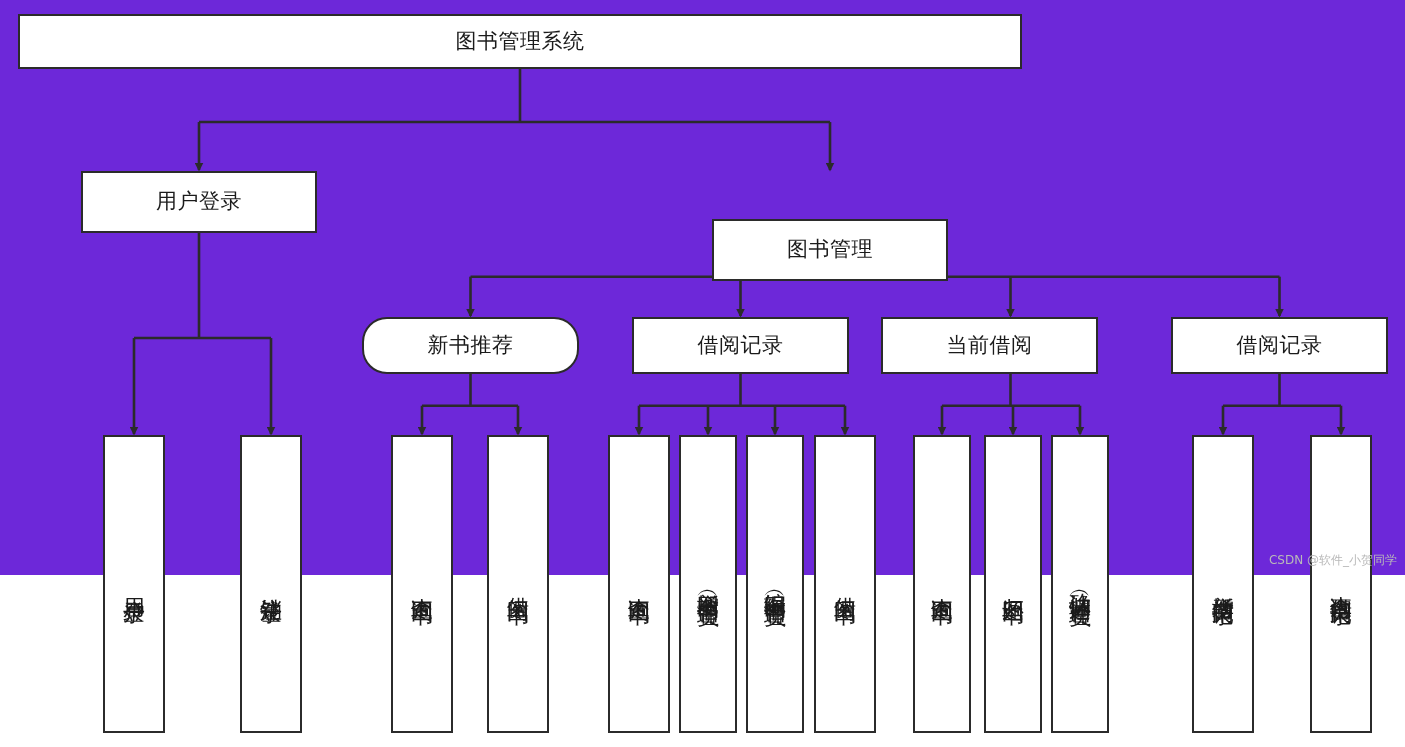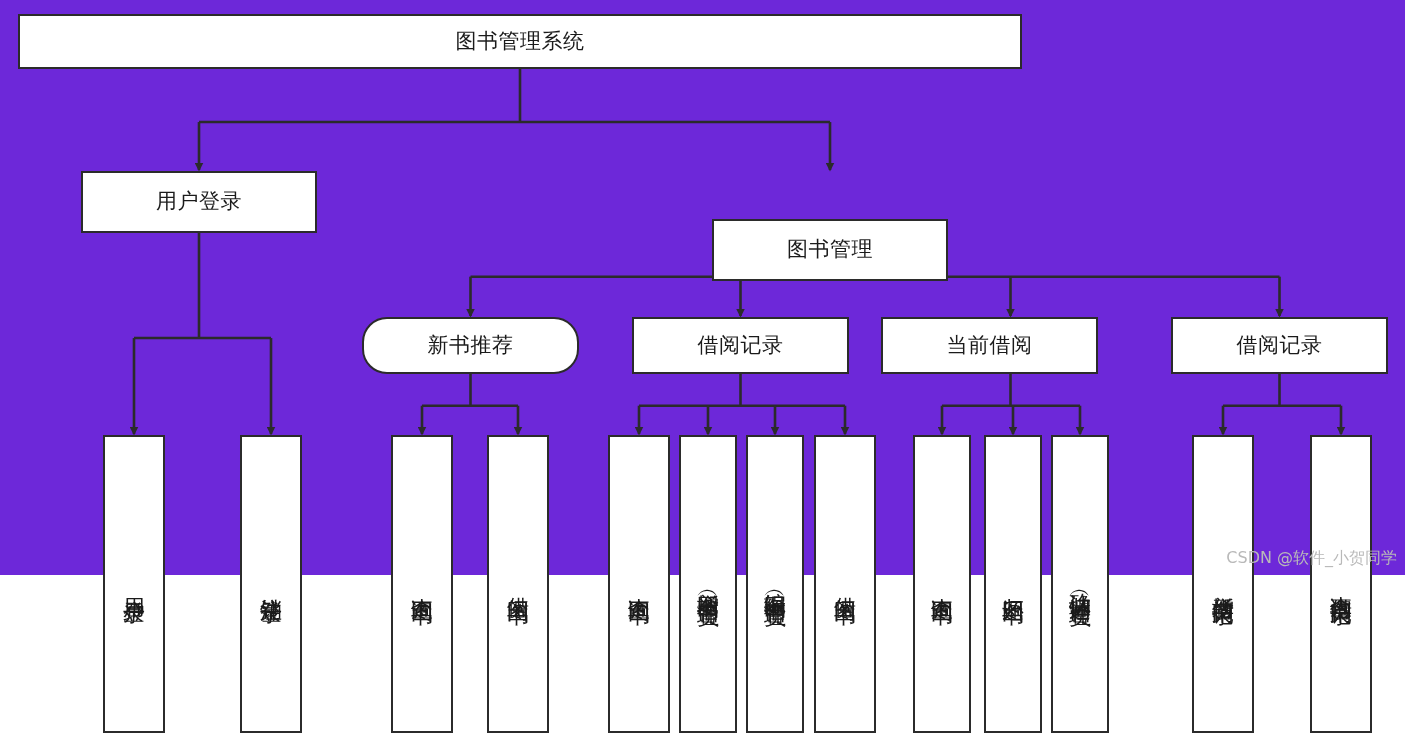--- a/index.html
+++ b/index.html
@@ -54,21 +54,21 @@
     text-orientation: upright;
     font-size: 22px;
     letter-spacing: 2px;
     line-height: 1;
   }
   .node.root .node-label { font-size: 21px; }
   .watermark {
     position: absolute;
     right: 8px;
     bottom: 6px;
-    font-size: 16px;
+    font-size: 12px;
     color: #b9b9b9;
     white-space: nowrap;
     user-select: none;
   }
 </style>
 </head>
 <body>
 
 <div id="diagram-root">
 

